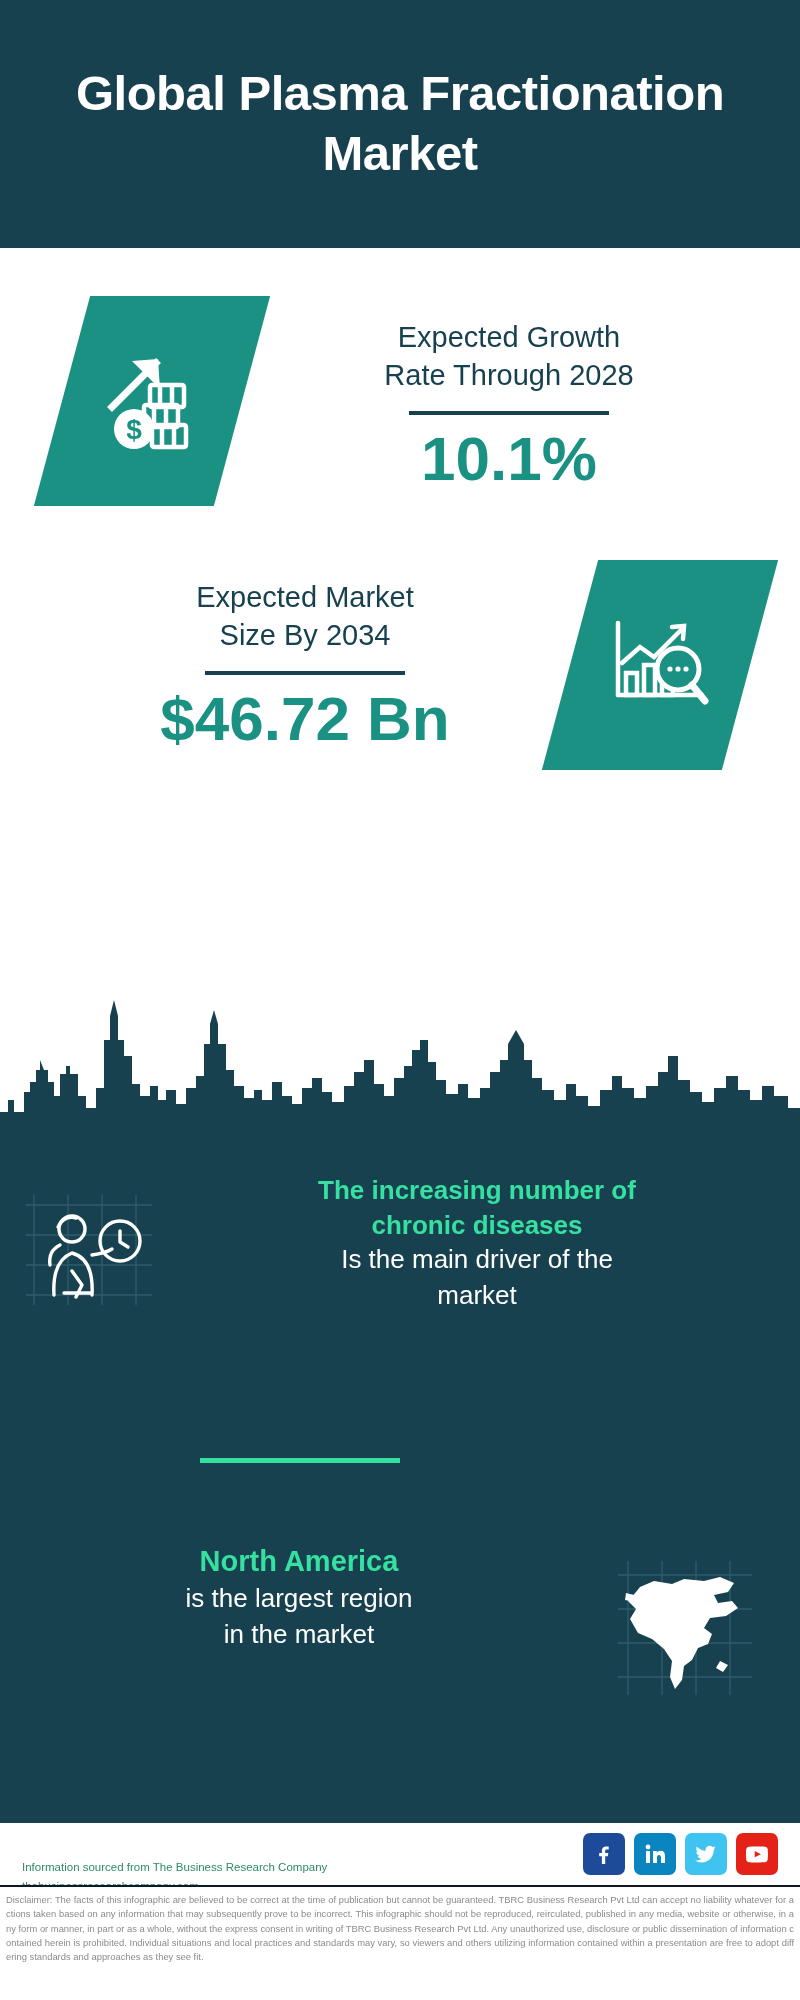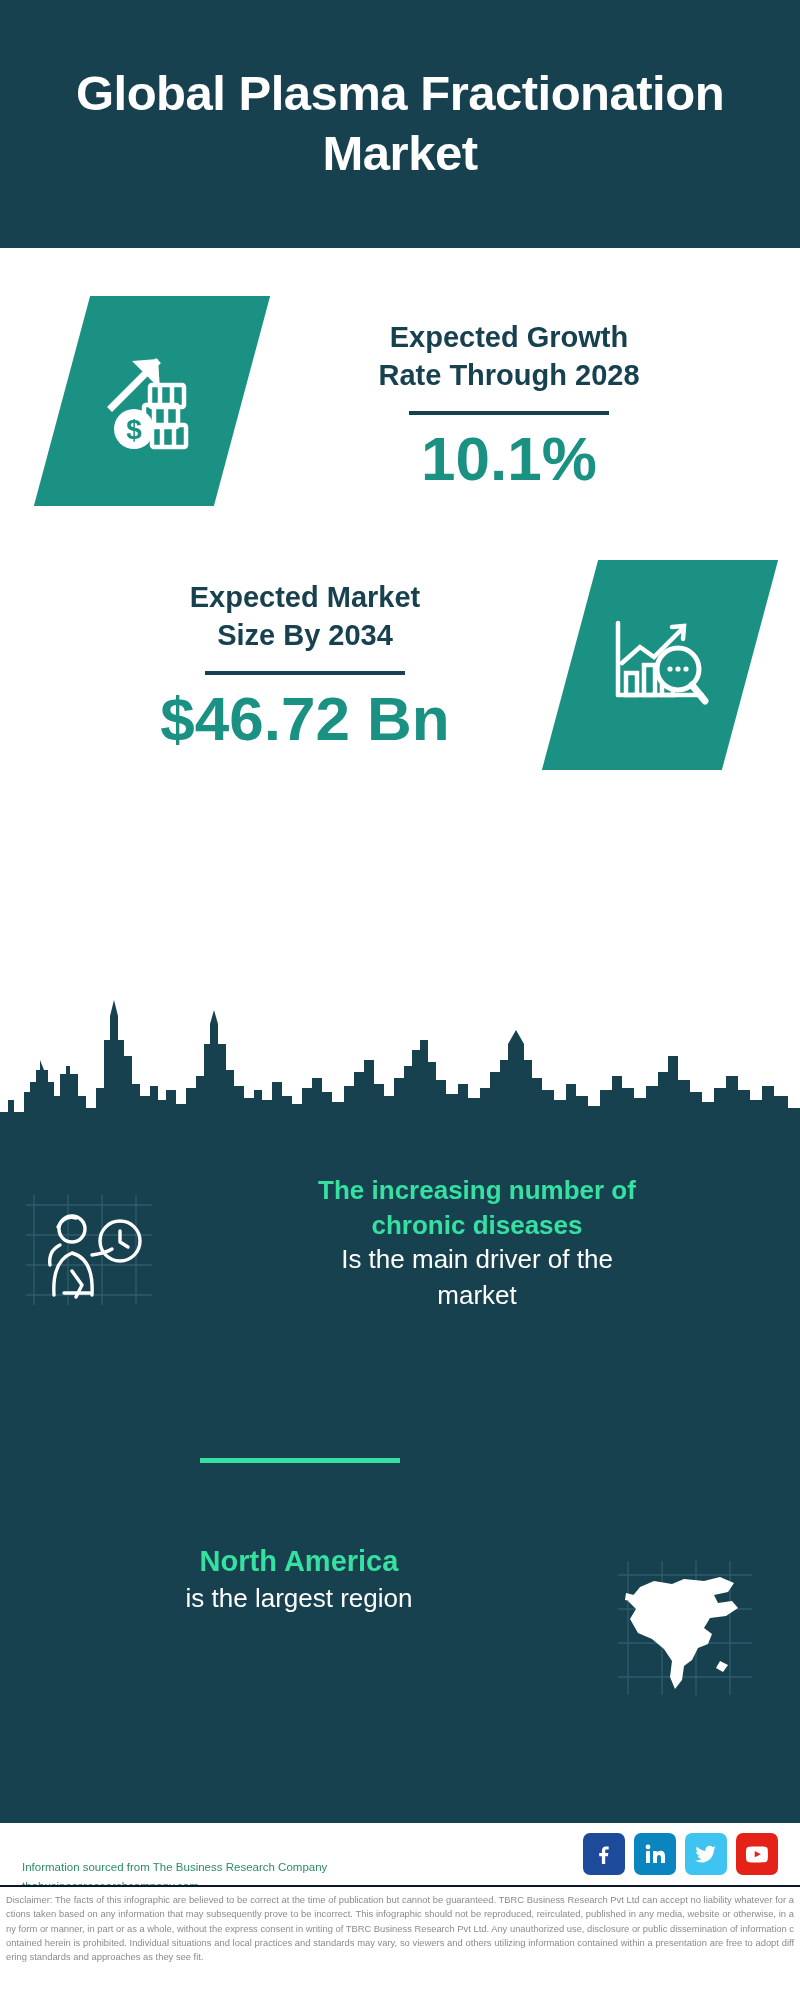--- a/index.html
+++ b/index.html
@@ -39,21 +39,21 @@
     width:180px; height:210px;
     background:#1a9183;
     transform:skewX(-15deg);
     margin-left:62px;
     display:flex; align-items:center; justify-content:center;
     flex:none;
   }
   .para-badge .glyph { transform:skewX(15deg); }
   .growth-text { flex:1; text-align:center; padding-top:22px; padding-right:24px; }
   .lbl {
-    color:#184150; font-size:29px; font-weight:bold; line-height:1.32;
+    color:#184150; font-size:29px; font-weight:normal; line-height:1.32;
   }
   .rule-dark {
     width:200px; height:4px; background:#184150;
     margin:16px auto 10px;
   }
   .big-val {
     color:#1a9183; font-size:62px; font-weight:bold; line-height:1.1;
   }
 
   
@@ -264,20 +264,21 @@
       <div class="sub">market</div>
     </div>
   </div>
 
   <div class="rule-mint"></div>
 
   <div class="region-row">
     <div class="region-text">
       <div class="region-hl">North America</div>
       <div class="sub">is the largest region</div>
+      <div class="sub">in the market</div>
     </div>
     <div class="map-box">
       <span>
         <svg width="150" height="150" viewBox="0 0 150 150">
           <g stroke="#2c5c6b" stroke-width="1.4" fill="none">
             <line x1="18" y1="8" x2="18" y2="142"></line>
             <line x1="52" y1="8" x2="52" y2="142"></line>
             <line x1="86" y1="8" x2="86" y2="142"></line>
             <line x1="120" y1="8" x2="120" y2="142"></line>
             <line x1="8" y1="22" x2="142" y2="22"></line>

